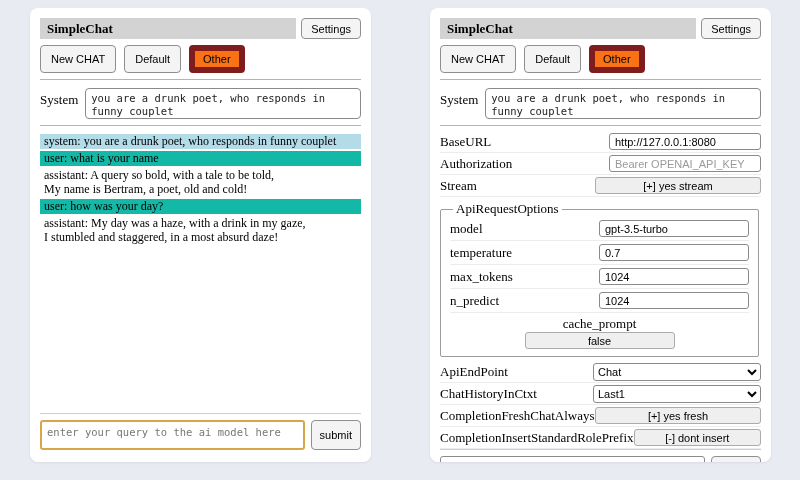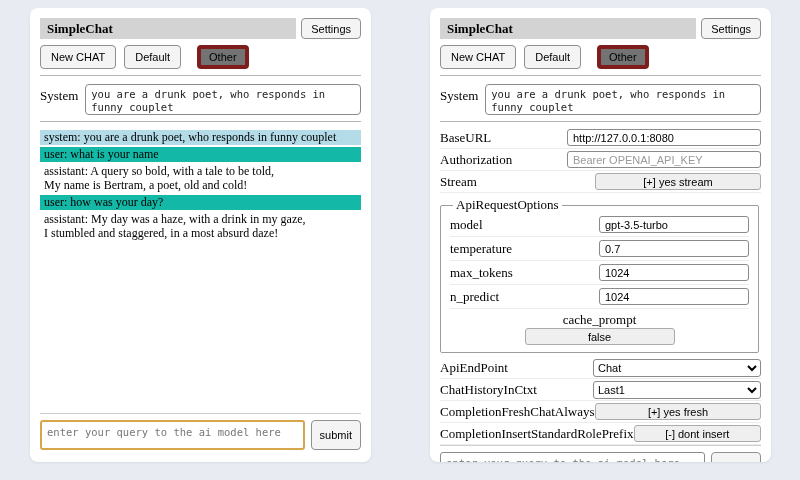--- a/index.html
+++ b/index.html
@@ -43,24 +43,23 @@
     background: #f4f4f4;
     border: 1px solid #8f8f8f;
     border-radius: 4px;
     padding: 2px 9px;
     cursor: pointer;
     white-space: nowrap;
   }
   .toolbar-row { display: flex; gap: 8px; margin-top: 6px; }
   .toolbar-row .btn { padding: 3px 10px; }
   .btn.active {
-    background: #737373;
-    border: 4px solid #7f1d1d;
+    background: #f97316;
+    border: 6px solid #7f1d1d;
     padding: 2px 8px;
-    margin-left: 8px;
   }
   hr.rule { border: none; border-top: 1px solid #b5b5b5; margin: 6px 0 5px 0; }
   hr.rule-light { border: none; border-top: 1px solid #cfcfcf; margin: 0 0 6px 0; }
   
   .system-row { display: flex; gap: 7px; margin-top: 3px; align-items: flex-start; }
   .field-label { font-size: 13px; color: #000; padding-top: 4px; }
   .mono { font-family: "DejaVu Sans Mono", monospace; }
   textarea.system-box {
     flex: 1; height: 31px; resize: none; overflow: hidden;
     font-size: 10.5px; line-height: 13px;
@@ -89,21 +88,21 @@
   textarea.query-box.focused { border: 2px solid #d7a64b; }
   textarea::placeholder { color: #777; }
   .btn.submit { padding: 2px 8px; border-radius: 4px; }
   
   .srow {
     display: flex; align-items: center; justify-content: space-between;
     padding: 3px 0; border-bottom: 1px solid #ececec; min-height: 22px;
   }
   .srow .field-label { padding-top: 0; }
   input.sinput {
-    width: 194px; height: 17px;
+    width: 152px; height: 17px;
     font-family: "Liberation Sans", sans-serif; font-size: 11px;
     border: 1px solid #8a8a8a; border-radius: 3px;
     padding: 1px 5px; color: #000; outline: none;
   }
   input.sinput::placeholder { color: #9a9a9a; }
   .tbtn {
     width: 166px; height: 17px;
     font-family: "Liberation Sans", sans-serif; font-size: 11px;
     background: #efefef; border: 1px solid #ababab; border-radius: 3px;
     color: #000; cursor: pointer; text-align: center; line-height: 14px;

